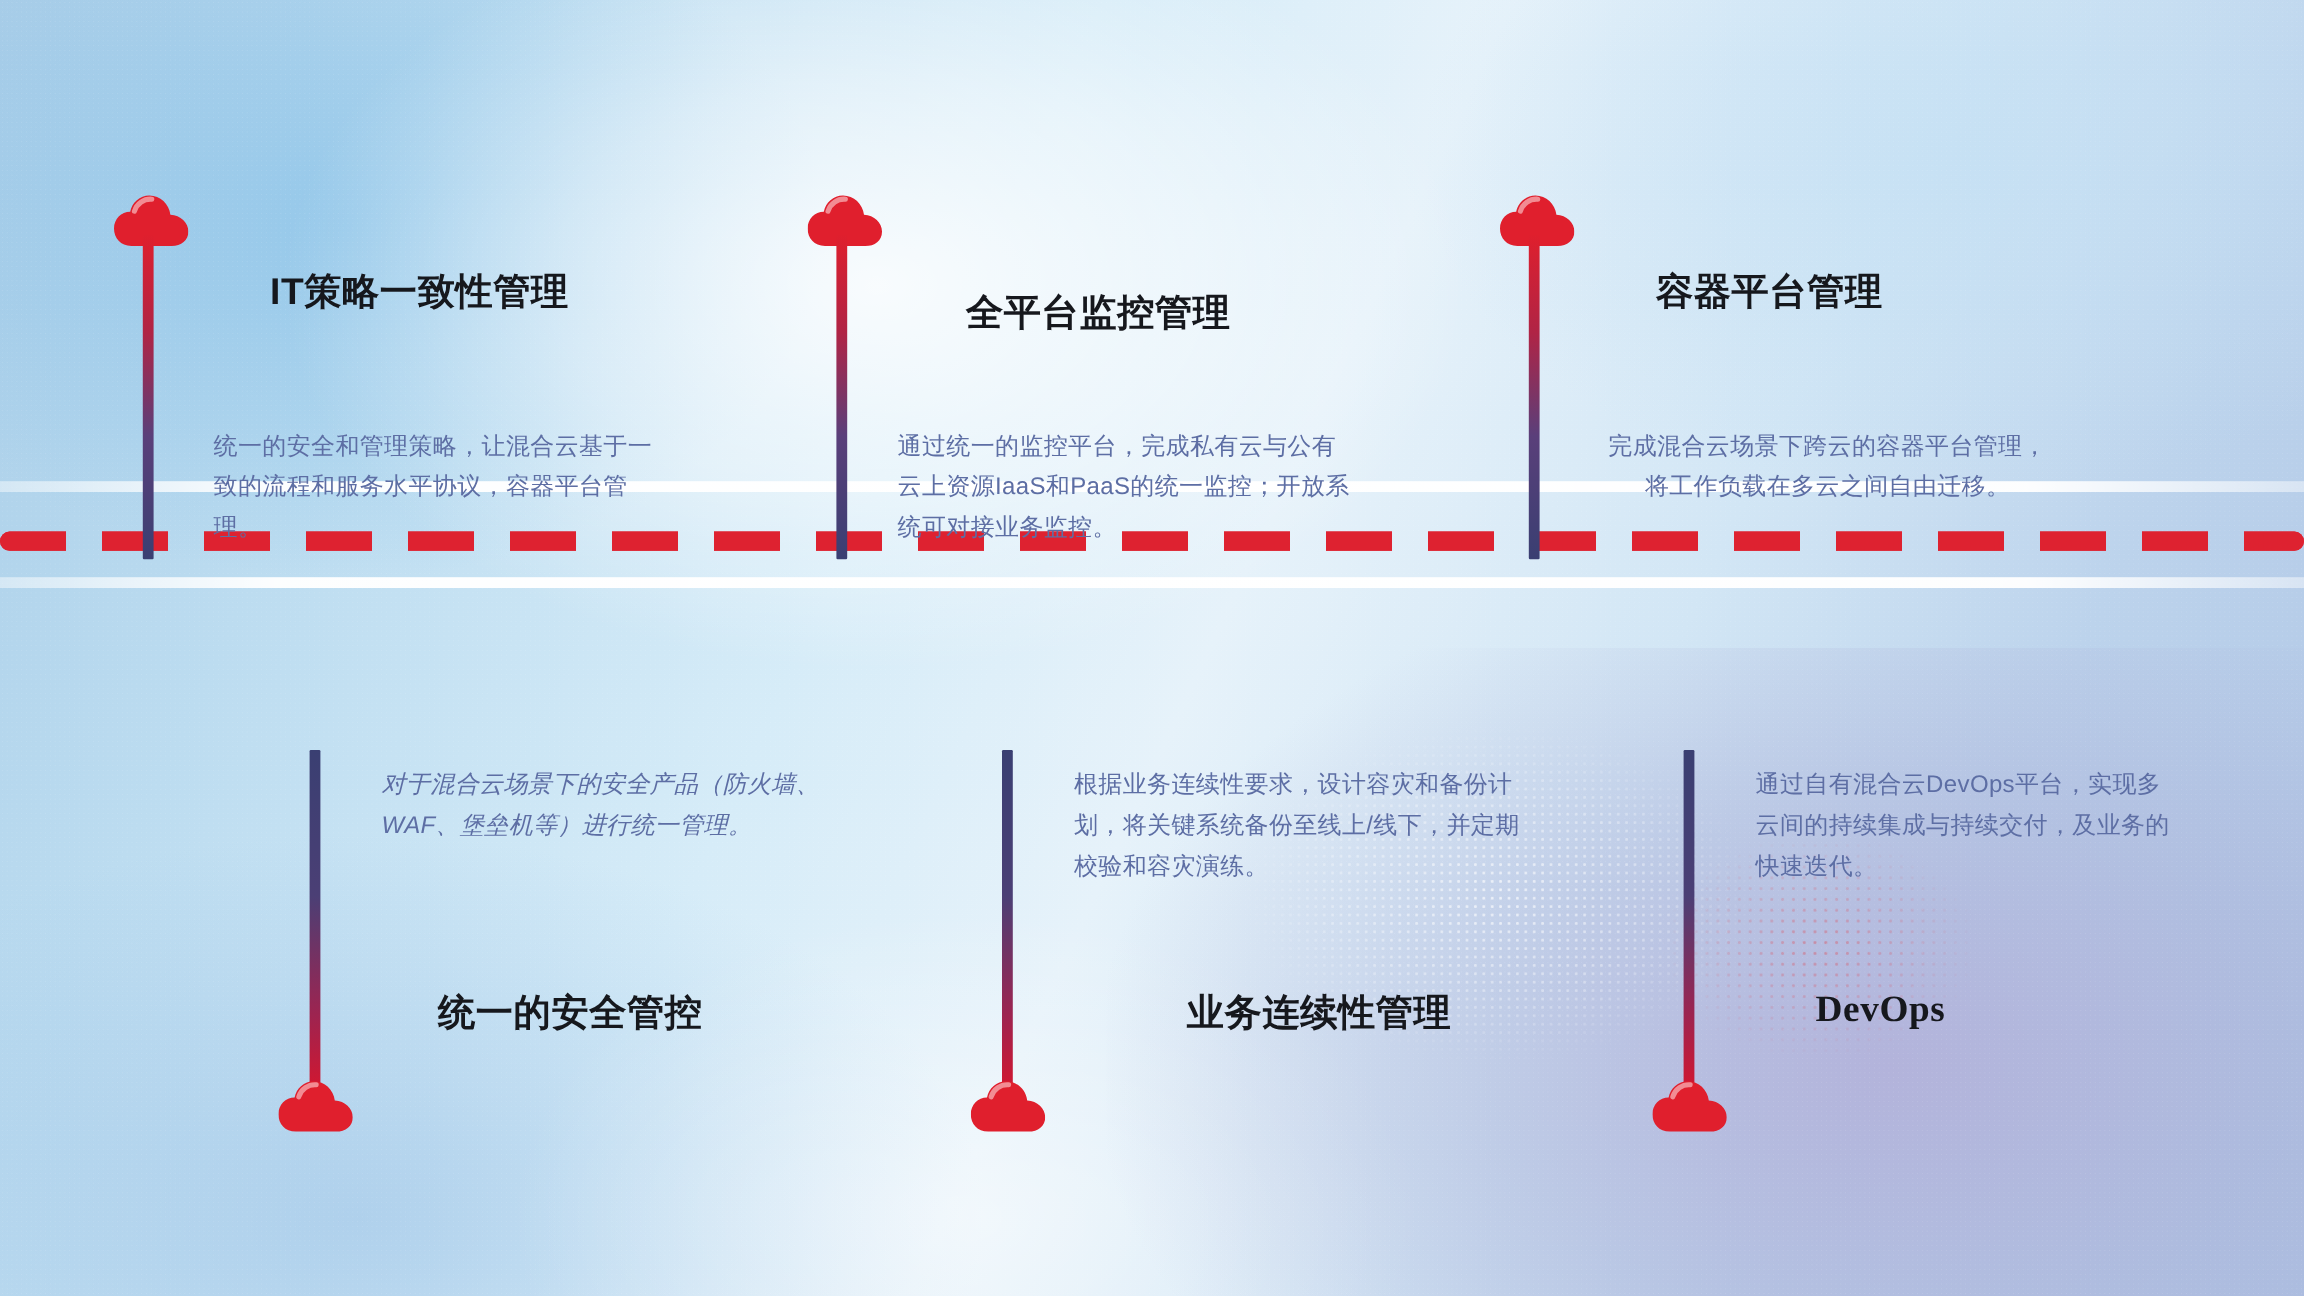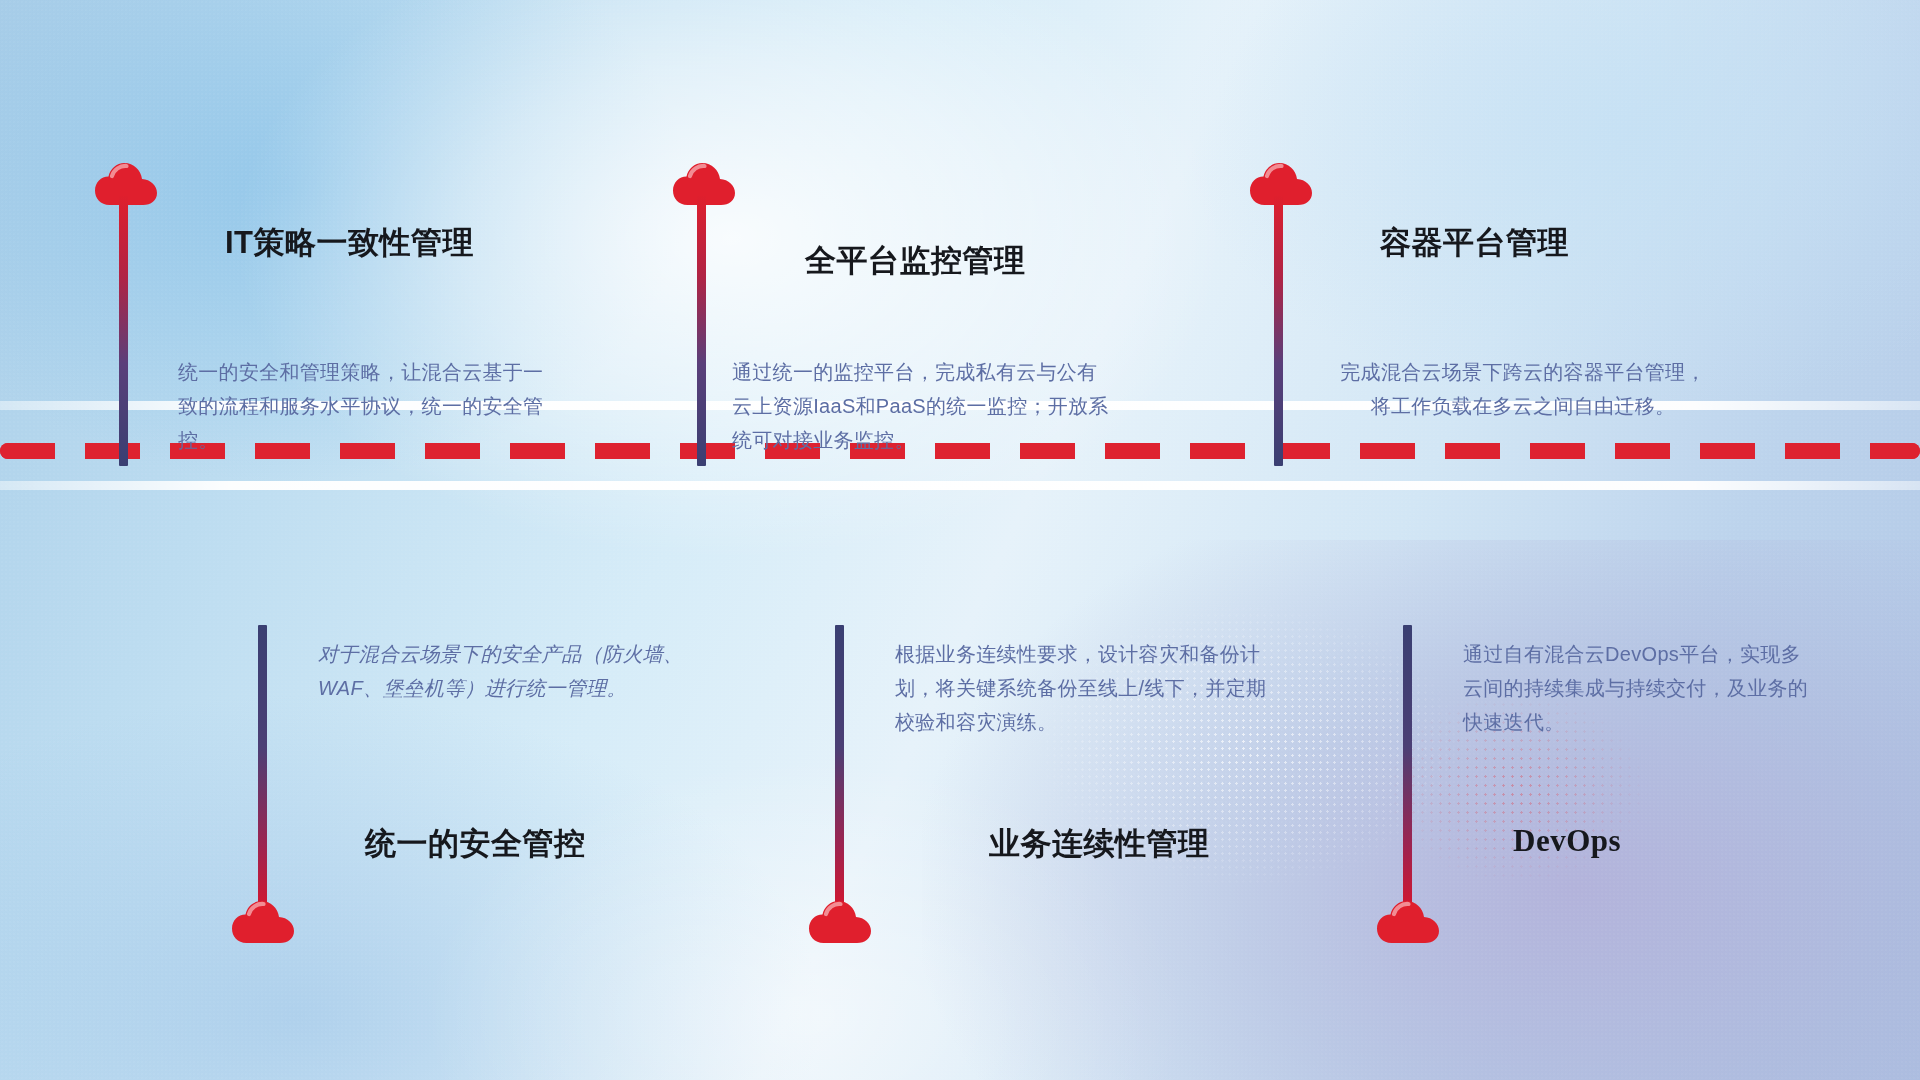--- a/index.html
+++ b/index.html
@@ -125,33 +125,33 @@
 
   <div class="col">
     <div class="cloud" style="left:95px;top:160px;">
       <svg viewBox="0 0 62 46" width="62" height="46">
         <path d="M14.5 45 C5.5 45 0 38.5 0 30.5 C0 22.5 6 16.5 13.5 16.5 C15 9 21.5 3 29.5 3 C38.5 3 46 10 47 19 C55.5 19.5 62 25.5 62 33 C62 40.5 56 45 48 45 Z" fill="#e01f2d"></path>
         <path d="M17 16 C19 9.5 25 5.5 31.5 6" stroke="#f4a0a6" stroke-width="4.2" stroke-linecap="round" fill="none" opacity=".85"></path>
       </svg>
     </div>
     <div class="pin down" style="left:119px;top:196px;height:270px;"></div>
     <div class="title" style="left:178px;top:222px;">IT策略一致性管理</div>
-    <div class="body" style="left:178px;top:355px;">统一的安全和管理策略，让混合云基于一致的流程和服务水平协议，统一的安全管控。</div>
+    <div class="body" style="left:178px;top:355px;">统一的安全和管理策略，让混合云基于一致的流程和服务水平协议，容器平台管理。</div>
   </div>
 
   <div class="col">
     <div class="cloud" style="left:673px;top:160px;">
       <svg viewBox="0 0 62 46" width="62" height="46">
         <path d="M14.5 45 C5.5 45 0 38.5 0 30.5 C0 22.5 6 16.5 13.5 16.5 C15 9 21.5 3 29.5 3 C38.5 3 46 10 47 19 C55.5 19.5 62 25.5 62 33 C62 40.5 56 45 48 45 Z" fill="#e01f2d"></path>
         <path d="M17 16 C19 9.5 25 5.5 31.5 6" stroke="#f4a0a6" stroke-width="4.2" stroke-linecap="round" fill="none" opacity=".85"></path>
       </svg>
     </div>
     <div class="pin down" style="left:697px;top:196px;height:270px;"></div>
     <div class="title" style="left:758px;top:240px;">全平台监控管理</div>
-    <div class="body" style="left:732px;top:355px;">通过统一的监控平台，完成私有云与公有云上资源IaaS和PaaS的统一监控；开放系统可对接业务监控。</div>
+    <div class="body" style="left:748px;top:355px;">通过统一的监控平台，完成私有云与公有云上资源IaaS和PaaS的统一监控；开放系统可对接业务监控。</div>
   </div>
 
   <div class="col">
     <div class="cloud" style="left:1250px;top:160px;">
       <svg viewBox="0 0 62 46" width="62" height="46">
         <path d="M14.5 45 C5.5 45 0 38.5 0 30.5 C0 22.5 6 16.5 13.5 16.5 C15 9 21.5 3 29.5 3 C38.5 3 46 10 47 19 C55.5 19.5 62 25.5 62 33 C62 40.5 56 45 48 45 Z" fill="#e01f2d"></path>
         <path d="M17 16 C19 9.5 25 5.5 31.5 6" stroke="#f4a0a6" stroke-width="4.2" stroke-linecap="round" fill="none" opacity=".85"></path>
       </svg>
     </div>
     <div class="pin down" style="left:1274px;top:196px;height:270px;"></div>

